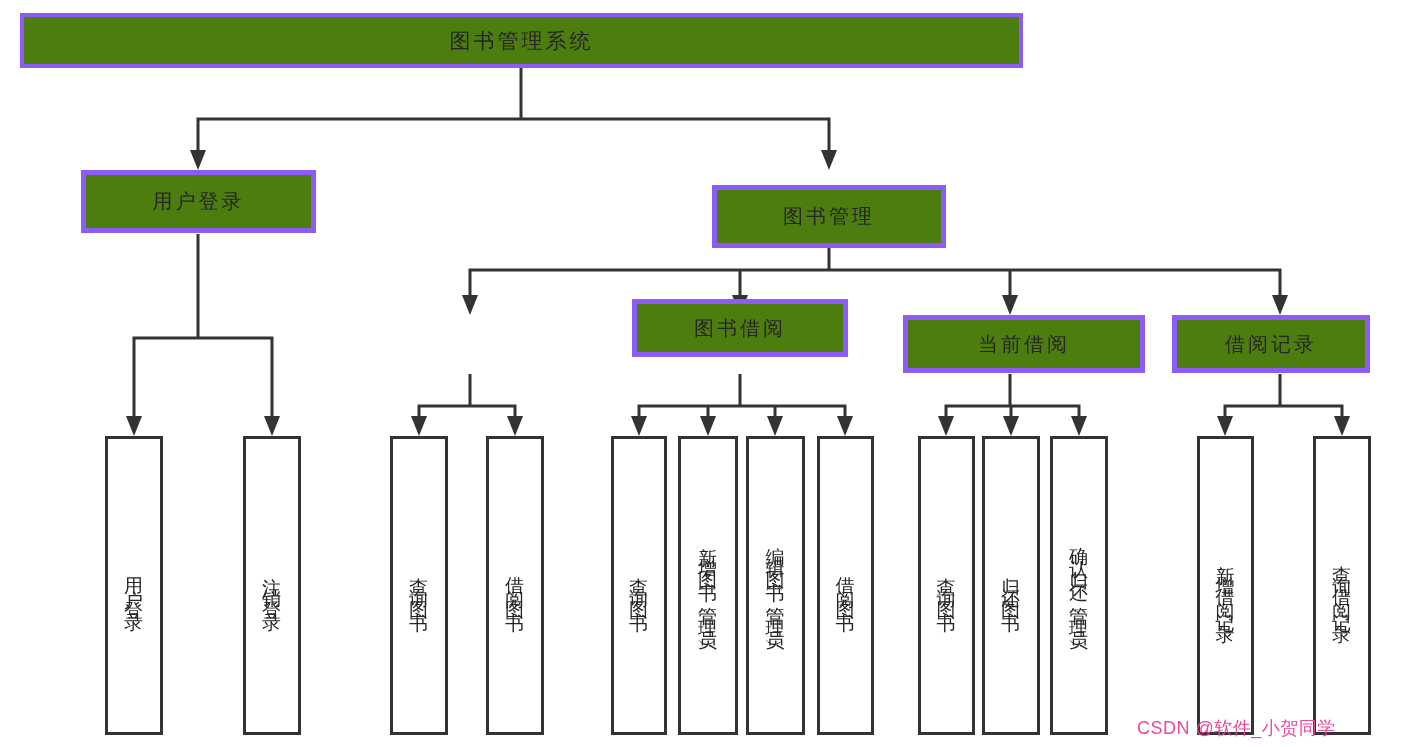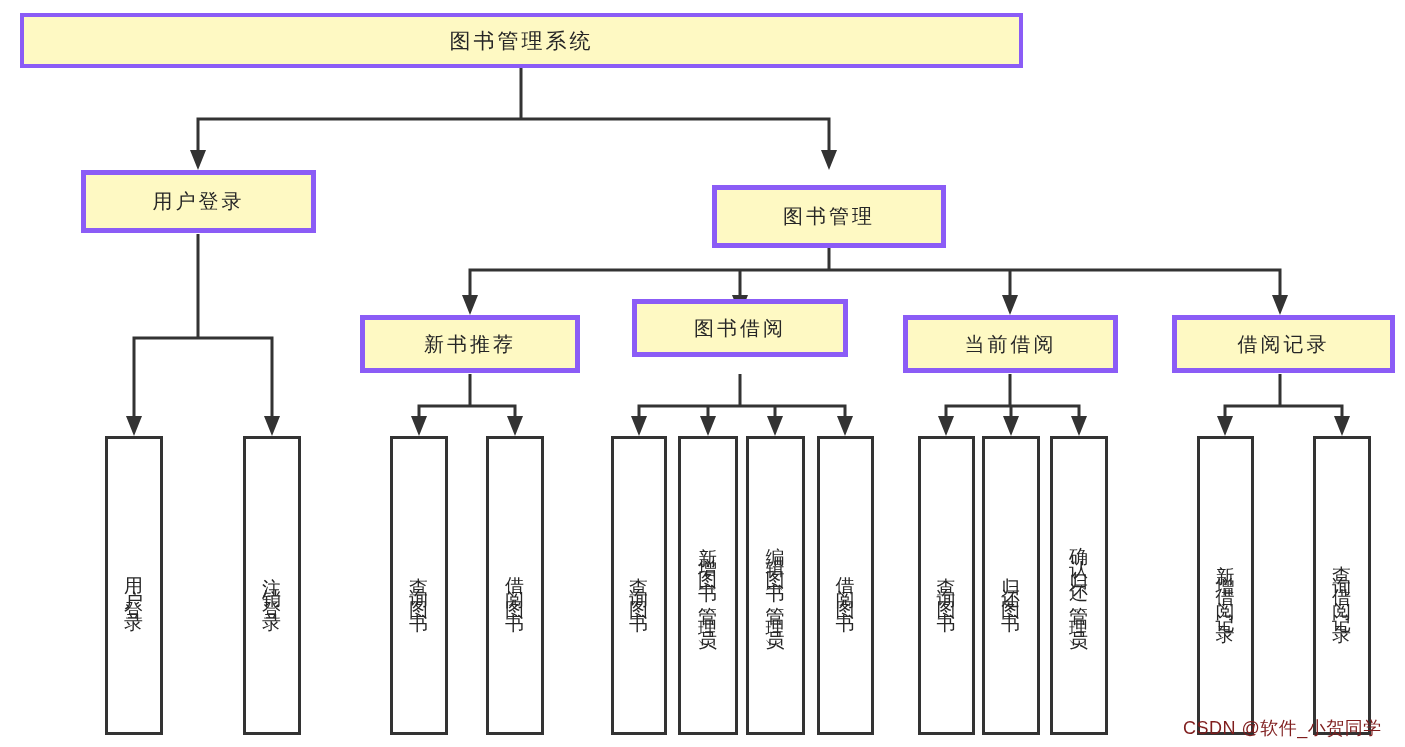--- a/index.html
+++ b/index.html
@@ -4,36 +4,36 @@
 <style>
   html,body{margin:0;padding:0;background:#ffffff;}
   .canvas{
     position:relative;width:1405px;height:747px;background:#ffffff;overflow:hidden;
     font-family:"Liberation Sans",sans-serif;color:#262626;
   }
   .wires{position:absolute;left:0;top:0;width:1405px;height:747px;}
   .wires .ln{fill:none;stroke:#333333;stroke-width:3;}
   .wires .ah{fill:#333333;stroke:none;}
   .node{
-    position:absolute;background:#fef9c3;border:5px solid #8b5cf6;box-sizing:border-box;
+    position:absolute;background:#4d7c0f;border:5px solid #8b5cf6;box-sizing:border-box;
     display:flex;align-items:center;justify-content:center;
     font-size:20px;letter-spacing:3px;white-space:nowrap;z-index:2;
   }
   .node.root{border-width:4px;font-size:21px;}
   .vnode{
     position:absolute;top:436px;height:299px;background:#ffffff;border:3px solid #333333;
     box-sizing:border-box;display:flex;align-items:center;justify-content:center;z-index:2;
   }
   .vt{
     writing-mode:vertical-rl;text-orientation:mixed;
     font-size:19px;letter-spacing:12px;line-height:1;white-space:nowrap;
   }
   .watermark{
-    position:absolute;left:1183px;top:716px;z-index:5;
-    font-size:18px;color:#7f1d1d;letter-spacing:0.5px;white-space:nowrap;
+    position:absolute;left:1137px;top:716px;z-index:5;
+    font-size:18px;color:#ec4899;letter-spacing:0.5px;white-space:nowrap;
   }
 </style>
 </head>
 <body>
 
 <div class="canvas">
 
   <svg class="wires" viewBox="0 0 1405 747" xmlns="http://www.w3.org/2000/svg">
     <path class="ln" d="
       M521 68V119 M198 156V119H829V156
@@ -70,30 +70,27 @@
     <span>图书管理系统</span>
   </div>
 
   <div class="node" style="left:81px;top:170px;width:235px;height:63px">
     <span>用户登录</span>
   </div>
   <div class="node" style="left:712px;top:185px;width:234px;height:63px">
     <span>图书管理</span>
   </div>
 
-  <div class="node" style="left:360px;top:315px;width:220px;height:58px">
-    <span>新书推荐</span>
-  </div>
   <div class="node" style="left:632px;top:299px;width:216px;height:58px">
     <span>图书借阅</span>
   </div>
-  <div class="node" style="left:903px;top:315px;width:215px;height:58px">
+  <div class="node" style="left:903px;top:315px;width:242px;height:58px">
     <span>当前借阅</span>
   </div>
-  <div class="node" style="left:1172px;top:315px;width:223px;height:58px">
+  <div class="node" style="left:1172px;top:315px;width:198px;height:58px">
     <span>借阅记录</span>
   </div>
 
   <div class="vnode" style="left:105px;width:58px">
     <span class="vt">用户登录</span>
   </div>
   <div class="vnode" style="left:243px;width:58px">
     <span class="vt">注销登录</span>
   </div>
 

